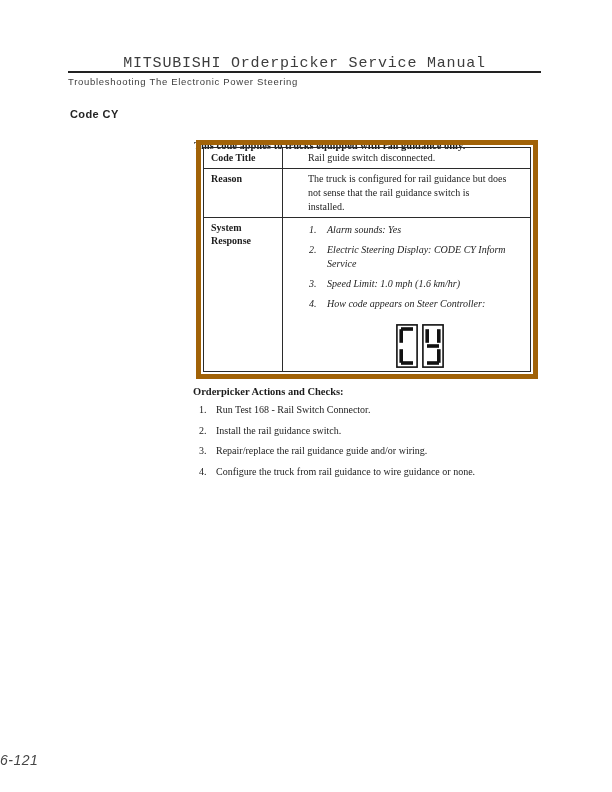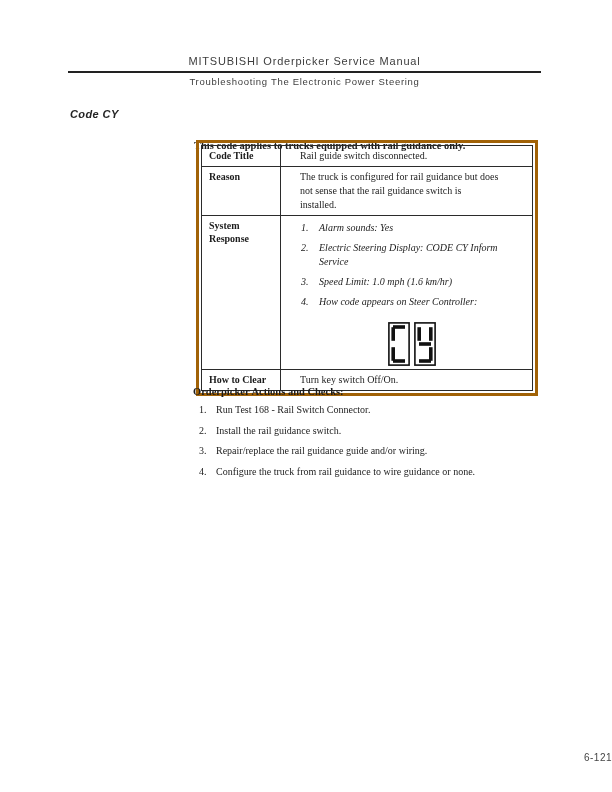--- a/index.html
+++ b/index.html
@@ -9,67 +9,67 @@
     background:#ffffff;
     margin:0 auto;
     overflow:hidden;
     font-family:"Liberation Serif", serif;
     color:#1c1c1c;
   }
   
   .manual-title{
     position:absolute;top:55px;left:68px;width:473px;
     text-align:center;
-    font-family:Liberation Sans, sans-serif;
-    font-size:11px;letter-spacing:0.8px;color:#3d3d3d;
+    font-family:Liberation Mono, monospace;
+    font-size:15px;letter-spacing:0.8px;color:#3d3d3d;
   }
   .header-rule{
     position:absolute;top:71px;left:68px;width:473px;height:1.5px;
     background:#222222;
   }
   .section-title{
     position:absolute;top:76px;left:68px;width:473px;
-    text-align:center;
+    text-align:left;
     font-family:"Liberation Sans", sans-serif;
     font-size:9.5px;letter-spacing:0.7px;color:#3d3d3d;
   }
   
   .code-label{
     position:absolute;top:108px;left:70px;
     font-family:"Liberation Sans", sans-serif;
-    font-weight:bold;font-size:11px;letter-spacing:0.4px;color:#242424;font-style:italic;
+    font-weight:bold;font-size:11px;letter-spacing:0.4px;color:#242424;
   }
   .intro-line{
     position:absolute;top:108px;left:194px;width:350px;
     font-weight:bold;font-size:10.5px;margin-top:32px;
   }
   
   .code-table-frame{
     position:absolute;top:140px;left:196px;width:342px;
-    border:3px solid #a16207;
+    border:5px solid #a16207;
     padding:2px;
     box-sizing:border-box;
   }
   table.code-table{
     border-collapse:collapse;width:100%;
     font-size:10px;
   }
   table.code-table td{
     border:1px solid #2b2b2b;
     vertical-align:top;
     box-sizing:border-box;
   }
   td.row-label{
     width:79px;
     font-weight:bold;
     padding:3px 4px 3px 7px;
     line-height:13px;
   }
   td.row-value{
-    padding:3px 8px 3px 19px;
+    padding:3px 8px 3px 25px;
     line-height:14px;
   }
   .preline{white-space:pre-line;}
   tr.r-codetitle td{height:20px;}
   tr.r-reason td{height:46px;}
   tr.r-system td{height:149px;}
   tr.r-clear td{height:20px;}
   
   ol.sr-list{
     list-style:none;margin:2px 0 0 0;padding:0;
@@ -112,23 +112,23 @@
     margin-bottom:8.5px;
     line-height:12px;
   }
   ol.ca-list li::before{
     content:counter(ca) ".";
     position:absolute;left:0;top:0;
   }
   
   .footer-page{
     position:absolute;top:752px;left:0;width:612px;
-    text-align:right;
-    font-family:"Liberation Sans", sans-serif;
-    font-size:10px;letter-spacing:0.5px;color:#454545;
+    text-align:left;
+    font-family:"Liberation Sans", sans-serif;
+    font-size:14px;letter-spacing:0.5px;color:#454545;font-style:italic;
   }
   .footer-doc{
     position:absolute;top:754px;left:68px;width:473px;
     text-align:right;
     font-family:"Liberation Sans", sans-serif;
     font-size:8.5px;letter-spacing:0.5px;color:#454545;
   }
 </style>
 </head>
 <body>
@@ -177,24 +177,20 @@
                   <rect x="0.9" y="0.9" width="20.2" height="42.2" fill="none" stroke="#111111" stroke-width="1.6"></rect>
                   <rect x="3.4" y="5.2" width="3.6" height="13.6" fill="#111111"></rect>
                   <rect x="15" y="5.2" width="3.6" height="13.6" fill="#111111"></rect>
                   <rect x="5" y="20.2" width="12" height="3.6" fill="#111111"></rect>
                   <rect x="15" y="25.2" width="3.6" height="13.6" fill="#111111"></rect>
                   <rect x="5" y="37.2" width="12" height="3.6" fill="#111111"></rect>
                 </svg>
             </div>
           </td>
         </tr>
-        <tr class="r-clear">
-          <td class="row-label">How to Clear</td>
-          <td class="row-value">Turn key switch Off/On.</td>
-        </tr>
       </tbody>
     </table>
   </div>
 
   <div class="corrective-heading">Orderpicker Actions and Checks:</div>
   <ol class="ca-list">
     <li>Run Test 168 - Rail Switch Connector.</li>
     <li>Install the rail guidance switch.</li>
     <li>Repair/replace the rail guidance guide and/or wiring.</li>
     <li>Configure the truck from rail guidance to wire guidance or none.</li>

